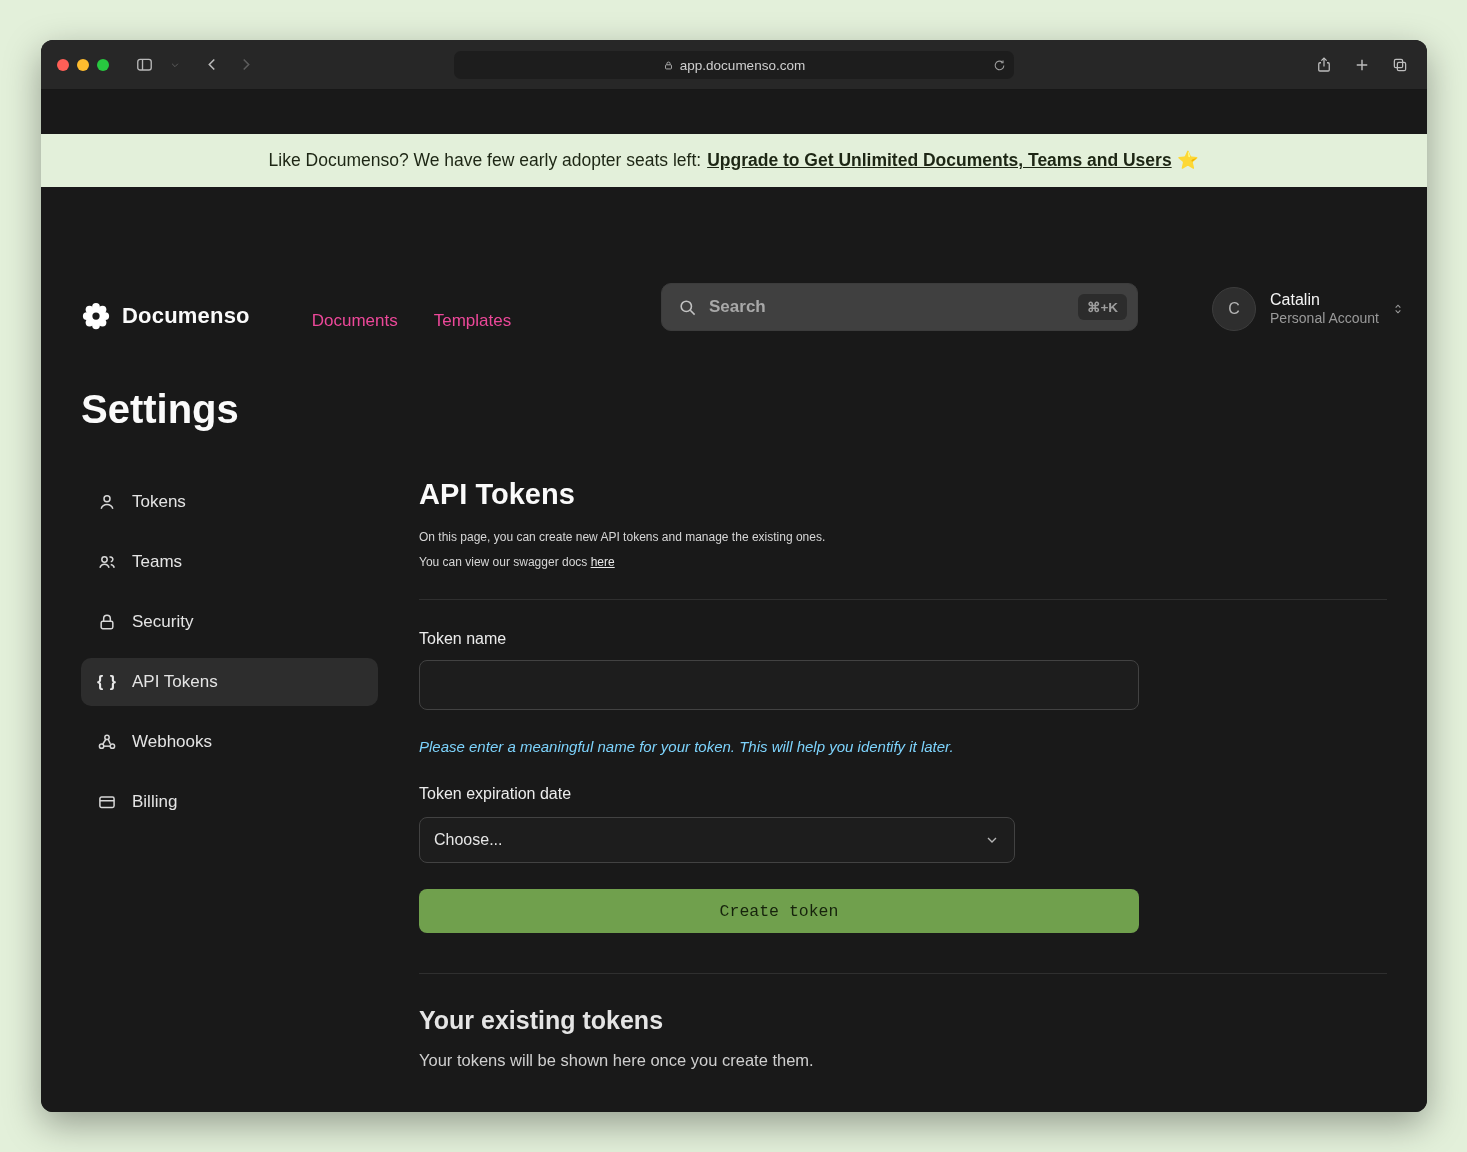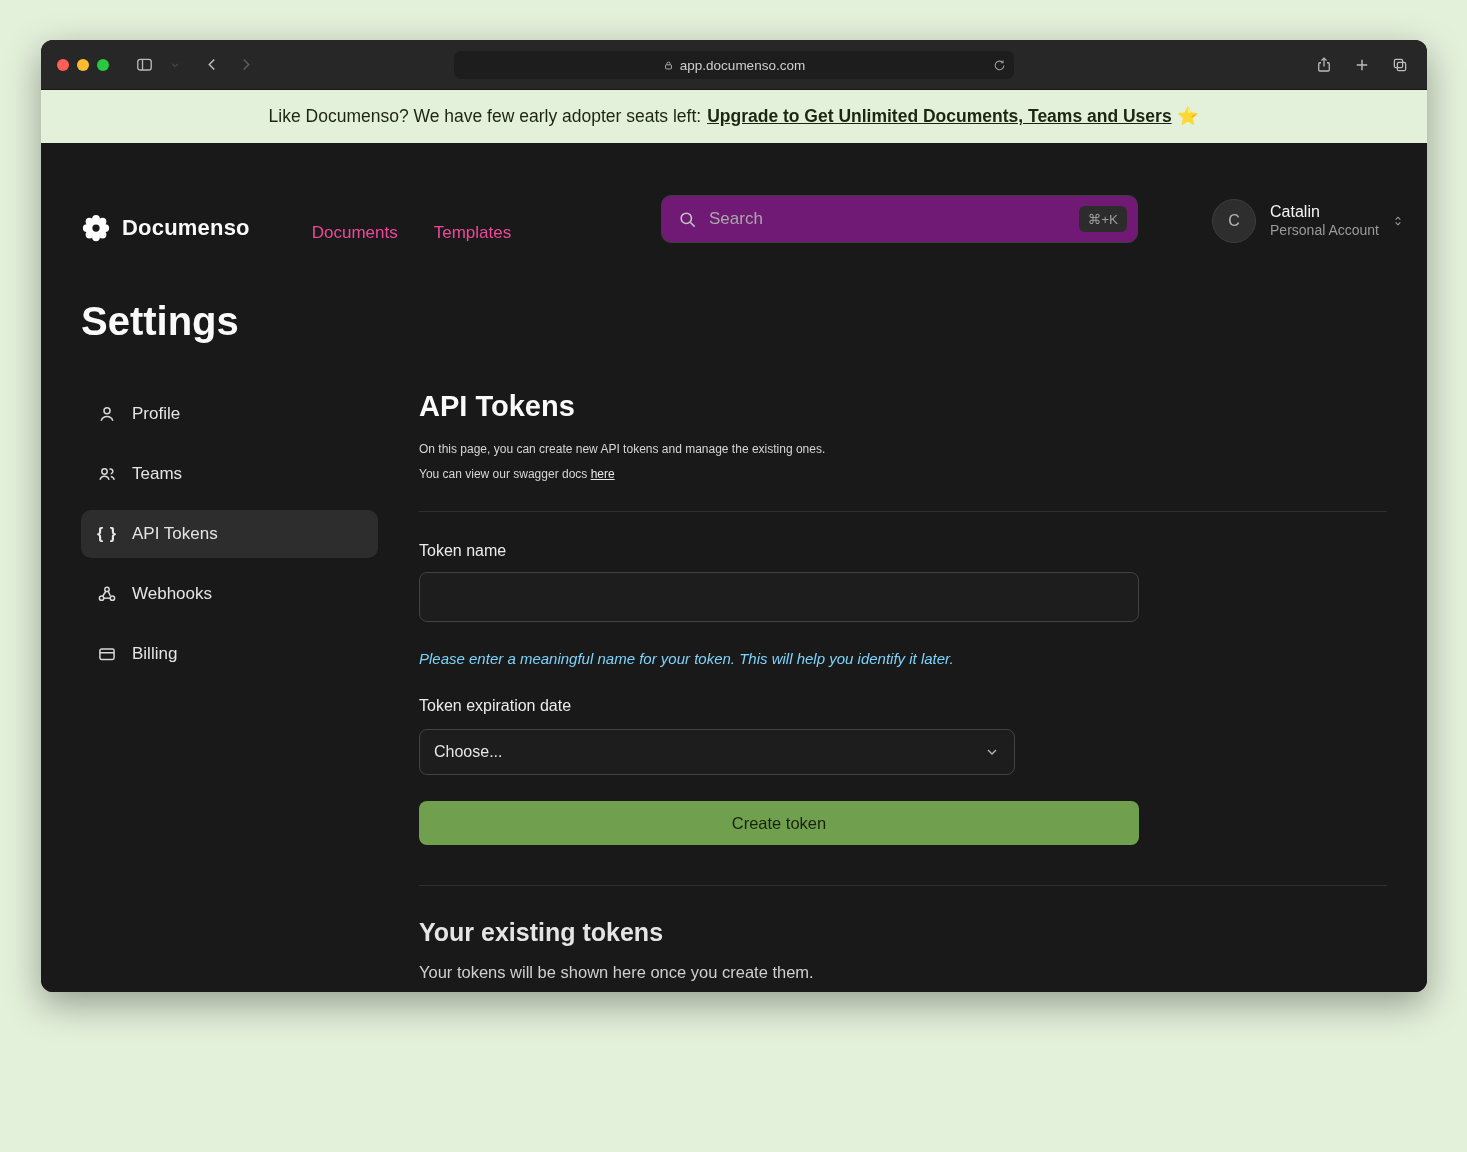--- a/index.html
+++ b/index.html
@@ -4,25 +4,25 @@
 <style>
   * { margin:0; padding:0; box-sizing:border-box; }
   html,body { width:1467px; height:1152px; }
   body {
     background:#e3f0da;
     font-family:"Liberation Sans", sans-serif;
     overflow:hidden;
     position:relative;
   }
   .window {
-    position:absolute; left:41px; top:40px; width:1386px; height:952px;
+    position:absolute; left:41px; top:40px; width:1386px; height:1072px;
     border-radius:12px; overflow:hidden;
     box-shadow:0 12px 36px rgba(0,0,0,.35);
     background:#191919;
-    display:flex; flex-direction:column;
+    display:flex; flex-direction:column;gap:44px;
   }
   
   .titlebar {
     height:50px; background:#272727; flex:0 0 auto;
     display:flex; align-items:center; padding:0 18px 0 16px;
     position:relative; border-bottom:1px solid #171717;
   }
   .traffic { display:flex; gap:8px; align-items:center; }
   .light { width:12px; height:12px; border-radius:50%; display:inline-block; }
   .light.red { background:#ff5f57; }
@@ -48,22 +48,22 @@
   }
   .banner .link { text-decoration:underline; font-weight:600; cursor:pointer; }
   
   .app { flex:1 1 auto; background:#191919; color:#f2f2f2; overflow:hidden; }
   .app-header { display:flex; align-items:flex-end; height:100px; padding:0 22px 0 40px; }
   .brand { display:flex; align-items:center; gap:11px; }
   .brand-name { font-size:22px; font-weight:700; letter-spacing:.2px; color:#fafafa; }
   .nav { display:flex; gap:36px; margin-left:62px; }
   .nav a { color:#ec4899; font-size:17px; font-weight:500; text-decoration:none; cursor:pointer; }
   .searchbox {
-    margin-left:auto; width:477px; height:48px; border:1px solid #3c3c3c; background:#701a75;
-    border-radius:10px; display:flex; align-items:center; padding:0 10px 0 16px; gap:12px;
+    margin-left:auto; width:477px; height:48px; border:1px solid #3c3c3c; background:#404040;
+    border-radius:10px; display:flex; align-items:center; padding:0 10px 0 16px; gap:12px;font-weight:bold;
   }
   .searchbox .ph { color:#a8a8a8; font-size:17px; }
   .shortcut {
     margin-left:auto; background:#2c2c2c; color:#9d9d9d; font-size:13.5px;
     padding:5px 9px; border-radius:6px;
   }
   .account { display:flex; align-items:center; margin-left:74px; cursor:pointer; }
   .avatar {
     width:44px; height:44px; border-radius:50%; background:#2e2e2e; border:1px solid #3d3d3d;
     display:flex; align-items:center; justify-content:center; color:#b4b4b4; font-size:16px;
@@ -111,21 +111,21 @@
     margin-top:16px; width:48px; height:28px; border-radius:14px; background:#454545;
     position:relative; cursor:pointer;
   }
   .toggle .knob {
     position:absolute; left:3px; top:3px; width:22px; height:22px; border-radius:50%;
     background:#1e1e1e;
   }
   .create-btn {
     margin-top:26px; width:720px; height:44px; border:none; border-radius:8px;
     background:#70a04d; color:#16230c; font-size:16.5px; font-weight:500;
-    font-family:Liberation Sans, sans-serif; cursor:pointer;
+    font-family:Liberation Mono, monospace; cursor:pointer;
   }
   .divider2 { border:none; border-top:1px solid #2f2f2f; margin-top:40px; }
   h3.existing { margin-top:32px; font-size:25px; font-weight:700; color:#e5e5e5; }
   .existing-hint { margin-top:16px; font-size:16.5px; color:#cfcfcf; }
   svg { display:block; }
 </style>
 </head>
 <body>
 
 <div class="window">
@@ -259,32 +259,41 @@
       <div class="columns">
 
         <div class="sidebar">
           <div class="side-item">
             <span class="side-icon">
               <svg width="20" height="20" viewBox="0 0 24 24" fill="none" stroke="currentColor" stroke-width="1.8">
                   <circle cx="12" cy="8" r="3.6"></circle>
                   <path d="M5 20c1.2-3.4 3.9-5 7-5s5.8 1.6 7 5"></path>
                 </svg>
             </span>
-            <span>Profile</span>
+            <span>Tokens</span>
           </div>
           <div class="side-item">
             <span class="side-icon">
               <svg width="20" height="20" viewBox="0 0 24 24" fill="none" stroke="currentColor" stroke-width="1.8">
                   <circle cx="9" cy="9" r="3.2"></circle>
                   <path d="M3.5 19c.9-2.8 3-4.4 5.5-4.4s4.6 1.6 5.5 4.4"></path>
                   <path d="M15 6.3a2.8 2.8 0 1 1 1.5 5.3"></path>
                   <path d="M16.5 14.9c2.1.3 3.6 1.7 4.2 4"></path>
                 </svg>
             </span>
             <span>Teams</span>
+          </div>
+          <div class="side-item">
+            <span class="side-icon">
+              <svg width="20" height="20" viewBox="0 0 24 24" fill="none" stroke="currentColor" stroke-width="1.8">
+                  <rect x="5" y="11" width="14" height="9" rx="2"></rect>
+                  <path d="M8 11V8a4 4 0 0 1 8 0v3"></path>
+                </svg>
+            </span>
+            <span>Security</span>
           </div>
           <div class="side-item active">
             <span class="side-icon braces">{ }</span>
             <span>API Tokens</span>
           </div>
           <div class="side-item">
             <span class="side-icon">
               <svg width="20" height="20" viewBox="0 0 24 24" fill="none" stroke="currentColor" stroke-width="1.8">
                   <circle cx="5.5" cy="17" r="2.6"></circle>
                   <circle cx="18.5" cy="17" r="2.6"></circle>

